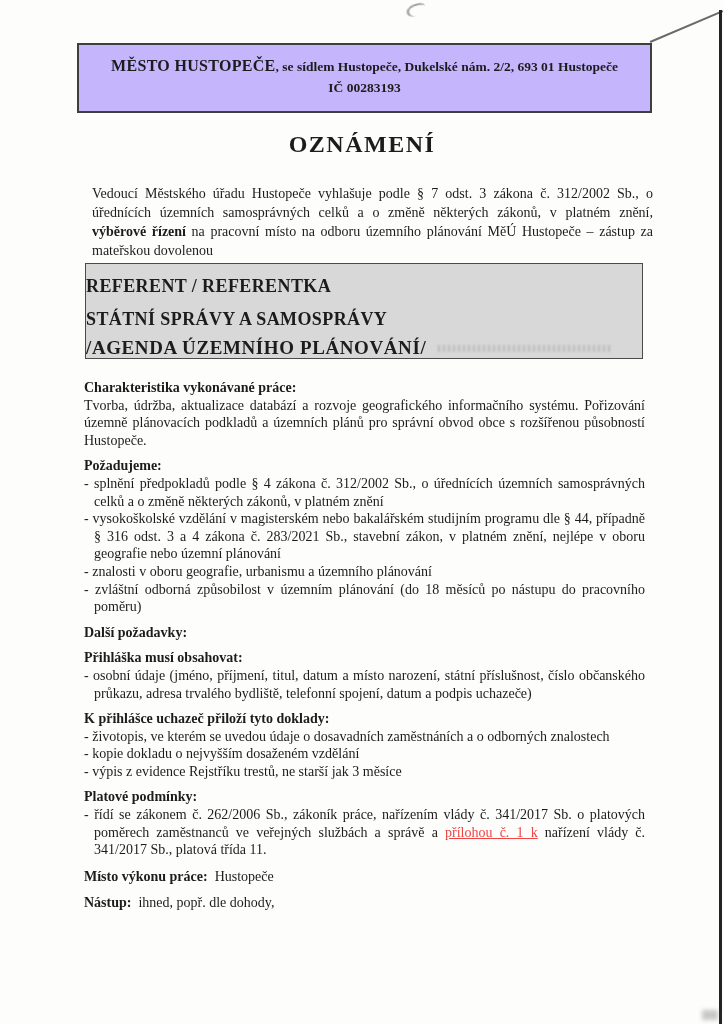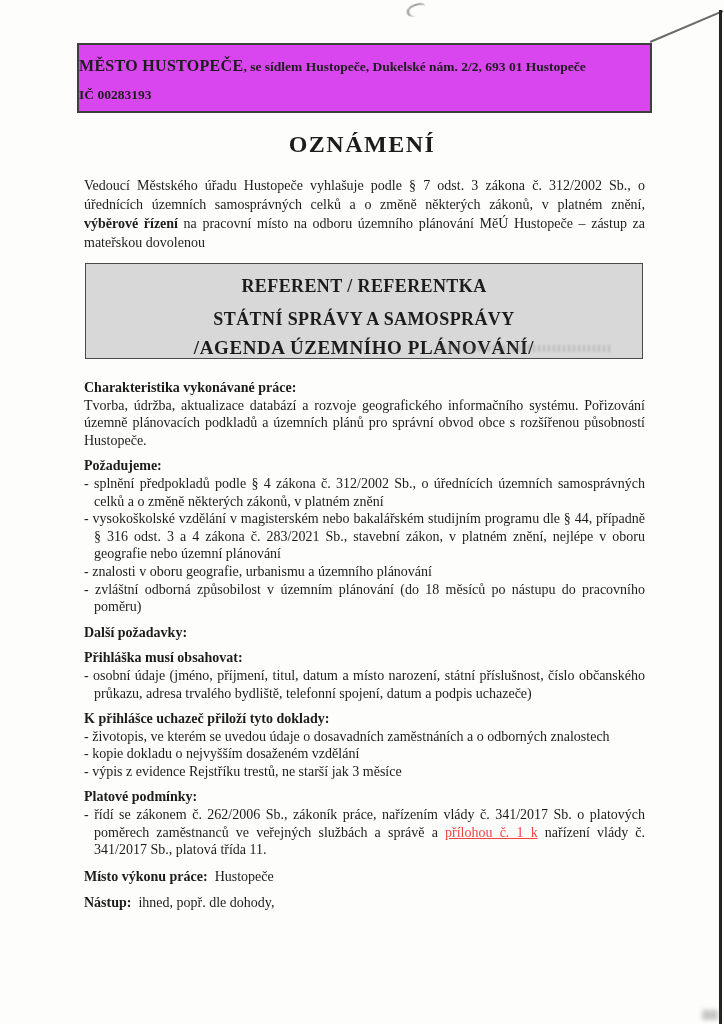--- a/index.html
+++ b/index.html
@@ -5,40 +5,40 @@
   html,body{margin:0;padding:0;background:#e9e9e9;}
   .page{
     position:relative;width:724px;height:1024px;margin:0 auto;
     background:#fdfdfb;overflow:hidden;
     font-family:"Liberation Serif","DejaVu Serif",serif;
     color:#1c1c1c;
   }
   
   .header-box{
     position:absolute;left:77px;top:43px;width:571px;height:66px;
-    border:2px solid #3f3f3f;background:#d946ef;
+    border:2px solid #3f3f3f;text-align:center;background:#c4b5fd;
   }
   .header-line1{margin-top:12px;font-weight:bold;font-size:13.5px;white-space:nowrap;}
   .org-name{font-size:16px;letter-spacing:.3px;}
-  .header-line2{margin-top:12px;font-weight:bold;font-size:13.5px;}
+  .header-line2{margin-top:5px;font-weight:bold;font-size:13.5px;}
   
   .doc-title{
     position:absolute;top:131px;left:0;width:100%;text-align:center;
     font-size:24px;font-weight:bold;letter-spacing:1.5px;
   }
   
   .intro{
-    position:absolute;top:176px;left:84px;width:561px;margin:0;
+    position:absolute;top:176px;left:84px;width:561px;margin:8px;
     font-size:14px;line-height:19px;text-align:justify;
   }
   
   .pos-box{
     position:absolute;left:85px;top:263px;width:556px;height:94px;
     background:#d8d8d8;border:1.5px solid #4a4a4a;
-    text-align:center;font-weight:bold;
+    font-weight:bold;
   }
   .pos-line1{margin-top:12px;font-size:18px;letter-spacing:.4px;}
   .pos-line2{margin-top:12px;font-size:18px;letter-spacing:.4px;}
   .pos-line3{margin-top:7px;font-size:19px;letter-spacing:.6px;}
   .ghost-text{
     position:absolute;right:32px;bottom:6px;width:172px;height:7px;
     background:repeating-linear-gradient(90deg,rgba(110,110,110,.55) 0 2px,rgba(200,200,200,.1) 2px 5px);
     filter:blur(.8px);opacity:.55;
   }
   

